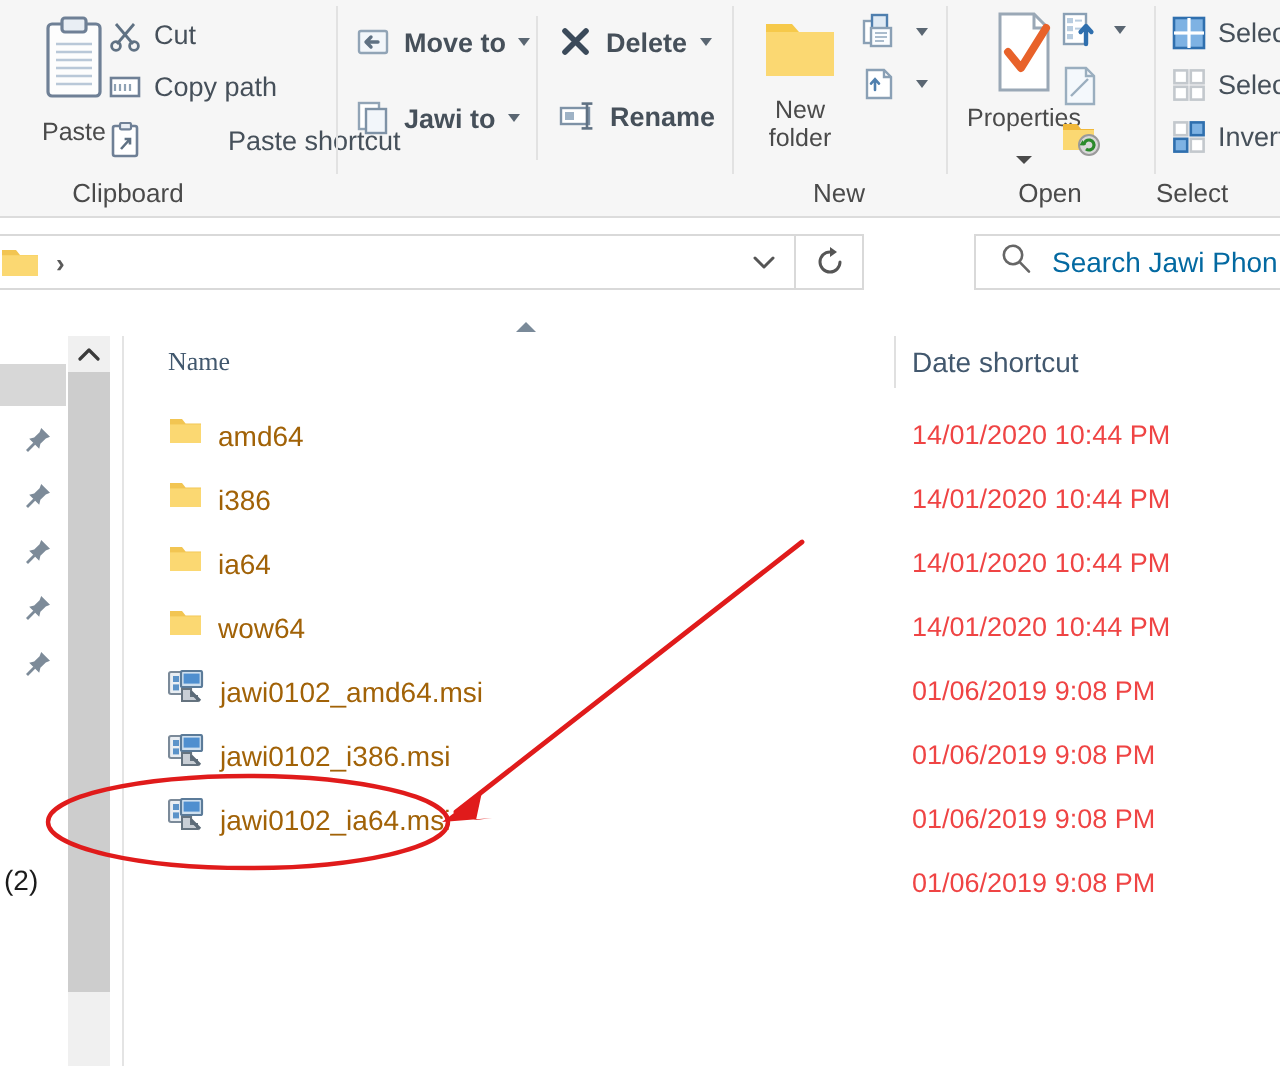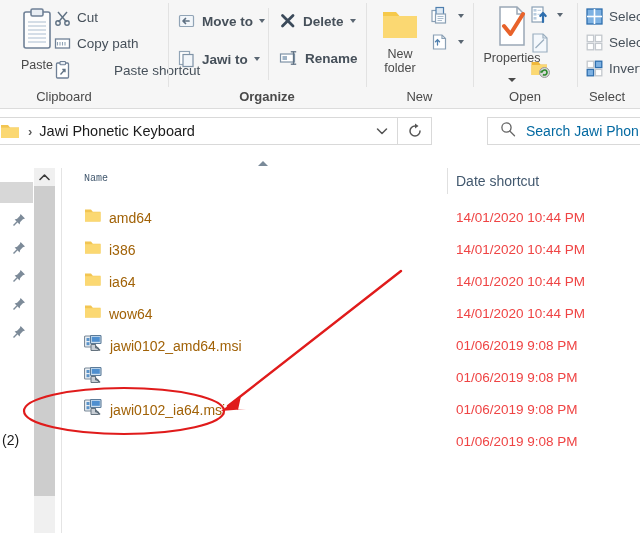--- a/index.html
+++ b/index.html
@@ -124,22 +124,22 @@
   }
 
   
   .colheader {
     position: absolute; left: 0; top: 168px;
     width: 640px; height: 28px;
     background: #ffffff;
   }
   .col-name {
     position: absolute; left: 84px; top: 5px;
-    font-size: 10px; color: #42586e;
-    font-family: Liberation Mono, monospace;
+    font-size: 13px; color: #42586e;
+    font-family: Liberation Serif, serif;
   }
   .col-date {
     position: absolute; left: 456px; top: 5px;
     font-size: 14px; color: #42586e;
     font-family: "Liberation Sans", sans-serif;
   }
   .col-divider {
     position: absolute; left: 447px; top: 168px;
     width: 1px; height: 26px;
     background: #e0e0e0;
@@ -329,21 +329,20 @@
         <svg class="ic" width="20" height="16" viewBox="0 0 20 16">
           <rect x="1.5" y="4" width="14" height="8" fill="#fff" stroke="#7e92a6" stroke-width="1.2"></rect>
           <rect x="3.5" y="6" width="4.5" height="4" fill="#9fb3c6"></rect>
           <line x1="14.5" y1="1.5" x2="14.5" y2="14.5" stroke="#5f7183" stroke-width="1.3"></line>
           <line x1="11.8" y1="1.8" x2="17.2" y2="1.8" stroke="#5f7183" stroke-width="1.3"></line>
           <line x1="11.8" y1="14.2" x2="17.2" y2="14.2" stroke="#5f7183" stroke-width="1.3"></line>
         </svg>
         <span>Rename</span>
       </div>
 
-      <div class="rgroup-label">Organize</div>
     </div>
 
     <div class="rgroup-sep" style="left:366px;"></div>
 
     <div class="rgroup" style="left:367px; width:105px;">
 
       <div class="big-btn" style="left:6px; top:7px; width:54px;">
         <svg width="42" height="36" viewBox="0 0 42 36">
           <path d="M4 5 h13 l3.5 4 H38 v22 H4 Z" fill="#f6c94a"></path>
           <path d="M4 9 h34 v22 H4 Z" fill="#fbd872"></path>
@@ -456,35 +455,34 @@
       <div class="small-item" style="left:8px; top:60px;">
         <svg class="ic" width="17" height="17" viewBox="0 0 17 17">
           <rect x="1.2" y="1.2" width="6.4" height="6.4" fill="#fff" stroke="#c3c8cd" stroke-width="1.3"></rect>
           <rect x="9.4" y="1.2" width="6.4" height="6.4" fill="#7eb2e3" stroke="#2f6fae" stroke-width="1.3"></rect>
           <rect x="1.2" y="9.4" width="6.4" height="6.4" fill="#7eb2e3" stroke="#2f6fae" stroke-width="1.3"></rect>
           <rect x="9.4" y="9.4" width="6.4" height="6.4" fill="#fff" stroke="#c3c8cd" stroke-width="1.3"></rect>
         </svg>
         <span>Invert</span>
       </div>
 
-      <div class="rgroup-label" style="text-align:center; padding-right:4px;">Select</div>
+      <div class="rgroup-label" style="text-align:left; padding-right:4px;">Select</div>
     </div>
   </div>
 
   <div class="addrbar">
 
     <div class="addrbox">
       <span class="addr-folder">
         <svg width="18" height="15" viewBox="0 0 18 15">
           <path d="M0 1 h7 l2 2.5 H18 V14 H0 Z" fill="#f2c552"></path>
           <path d="M0 3.6 h18 V14 H0 Z" fill="#fbd872"></path>
         </svg>
       </span>
       <span class="addr-sep">›</span>
-      <span class="addr-text">Jawi Phonetic Keyboard</span>
       <span class="addr-drop">
         <svg width="14" height="14" viewBox="0 0 14 14">
           <path d="M2.5 5 L7 9.5 L11.5 5" fill="none" stroke="#555" stroke-width="1.5" stroke-linecap="round" stroke-linejoin="round"></path>
         </svg>
       </span>
     </div>
 
     <div class="refreshbtn">
       <svg width="16" height="16" viewBox="0 0 16 16">
         <path d="M13 8 A5 5 0 1 1 8 3" fill="none" stroke="#555" stroke-width="1.5" stroke-linecap="round"></path>
@@ -588,20 +586,21 @@
           <svg width="18" height="17" viewBox="0 0 18 17">
             <rect x="0.5" y="1" width="11" height="11" rx="1" fill="#e9eef3" stroke="#7b8a99" stroke-width="1.1"></rect>
             <rect x="2.5" y="3" width="3" height="3" fill="#5b93c9"></rect>
             <rect x="2.5" y="7.2" width="3" height="3" fill="#5b93c9"></rect>
             <rect x="6.5" y="0.5" width="10.5" height="8" rx="0.8" fill="#cfe0ef" stroke="#5b7b99" stroke-width="1.1"></rect>
             <rect x="7.8" y="1.8" width="8" height="5" fill="#4f8fcf"></rect>
             <path d="M7 9.5 L11.5 9.5 L11.5 13 L14.5 13 L14.5 15.5 L7 15.5 Z" fill="#c9cfd6" stroke="#65737f" stroke-width="1"></path>
             <path d="M11.5 11 L16 15.5" stroke="#5c6b78" stroke-width="1.6"></path>
           </svg>
         </span>
+        <span class="ftxt">jawi0102_i386.msi</span>
       </div>
       <div class="fdate">01/06/2019 9:08 PM</div>
     </div>
 
     <div class="frow" style="top:200px;">
       <div class="fname">
         <span class="fic">
           <svg width="18" height="17" viewBox="0 0 18 17">
             <rect x="0.5" y="1" width="11" height="11" rx="1" fill="#e9eef3" stroke="#7b8a99" stroke-width="1.1"></rect>
             <rect x="2.5" y="3" width="3" height="3" fill="#5b93c9"></rect>

